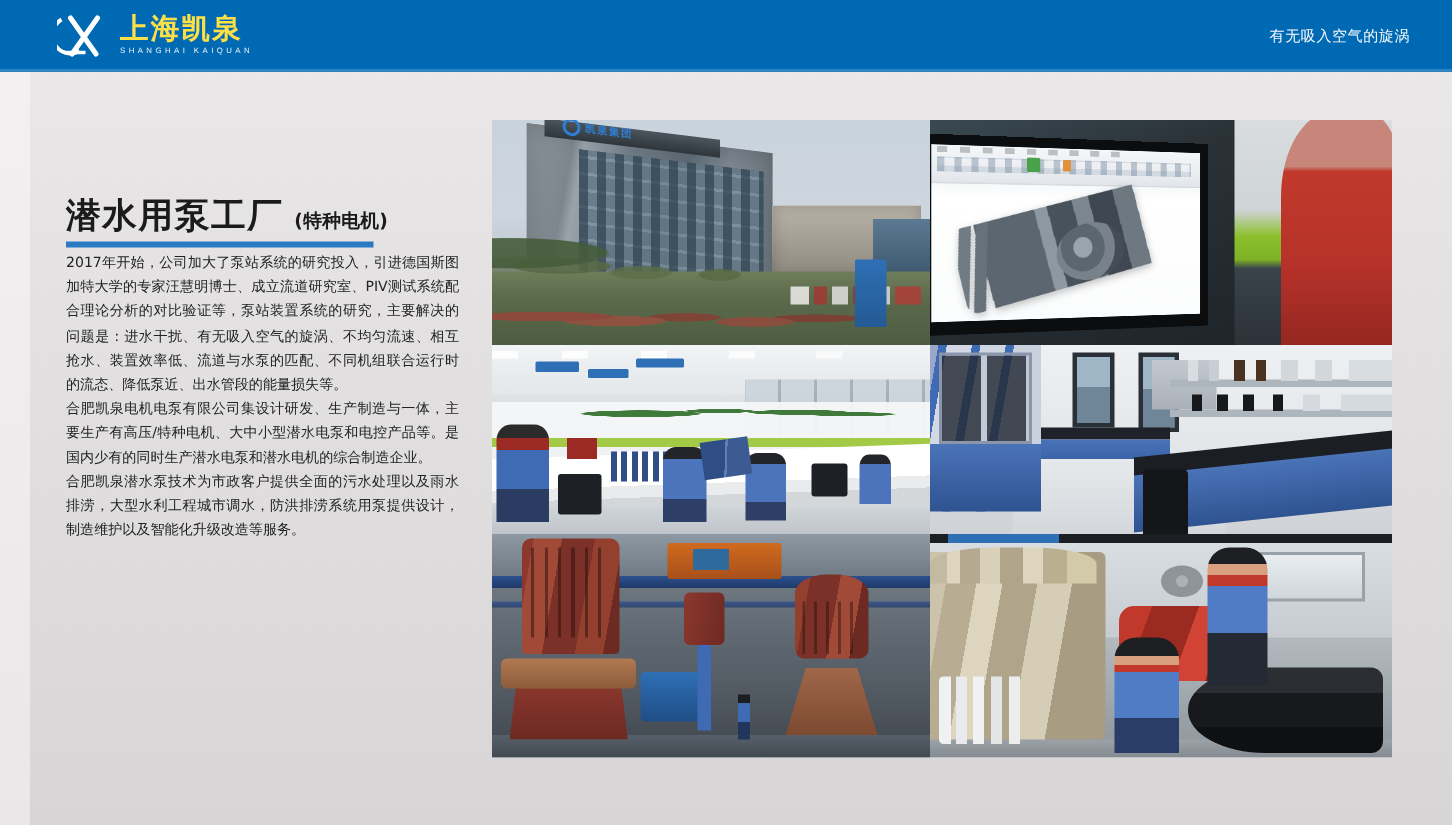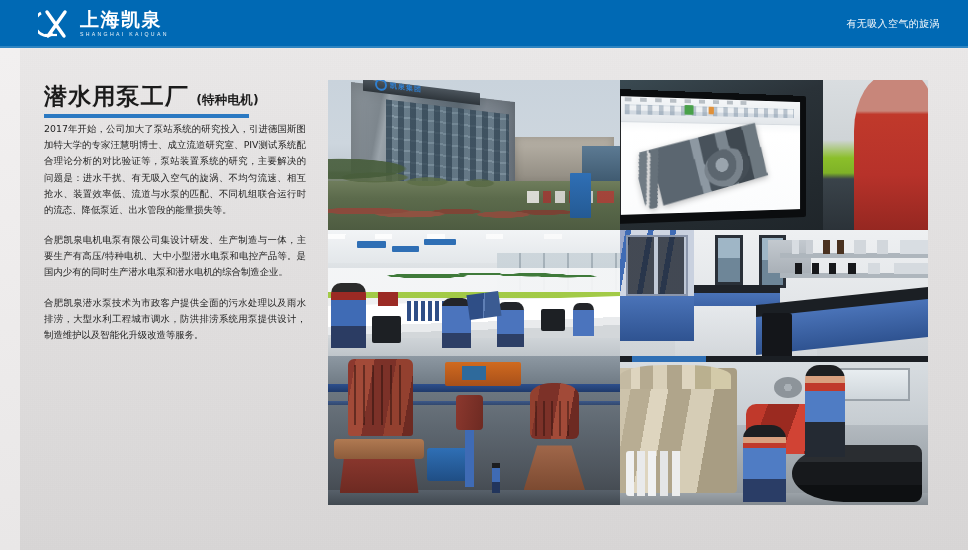--- a/index.html
+++ b/index.html
@@ -62,21 +62,21 @@
   }
   .logo-mark {
     width: 34px; height: 30px;
     position: relative;
     flex: 0 0 auto;
   }
   .logo-mark svg { display:block; }
 
   .logo-text { display:flex; flex-direction:column; justify-content:center; }
   .logo-cn {
-    color:#ffffff;
+    color:#fde047;
     font-size:19px;
     font-weight:700;
     letter-spacing:1.5px;
     line-height:1;
     font-family:"DejaVu Sans","Liberation Sans",sans-serif;
   }
   .logo-en {
     color:#ffffff;
     font-size:5.2px;
     letter-spacing:2.3px;
@@ -102,20 +102,21 @@
   .text-col {
     position: absolute;
     left: 44px; top: 84px;
     width: 262px;
   }
 
   .title-row {
     display:flex;
     align-items: baseline;
     gap: 7px;
+    margin-top: 48px;
   }
   .title-main {
     font-size: 23px;
     font-weight: 700;
     color: #1b1b1b;
     letter-spacing: 1.2px;
     line-height: 1.05;
     font-family:"DejaVu Sans","Liberation Sans",sans-serif;
   }
   .title-sub {
@@ -145,21 +146,21 @@
 
   .para {
     margin-top: 3px;
     font-size: 9.4px;
     line-height: 1.72;
     color: #232323;
     text-align: justify;
     letter-spacing: 0px;
     font-family:"DejaVu Sans","Liberation Sans",sans-serif;
   }
-  .para.gap { margin-top: 14px; }
+  .para.gap { margin-top: 0; }
 
   
   .collage {
     position: absolute;
     left: 328px; top: 80px;
     width: 600px; height: 425px;
     display: grid;
     grid-template-columns: 292px 308px;
     grid-template-rows: 150px 126px 149px;
     background:#ffffff;

